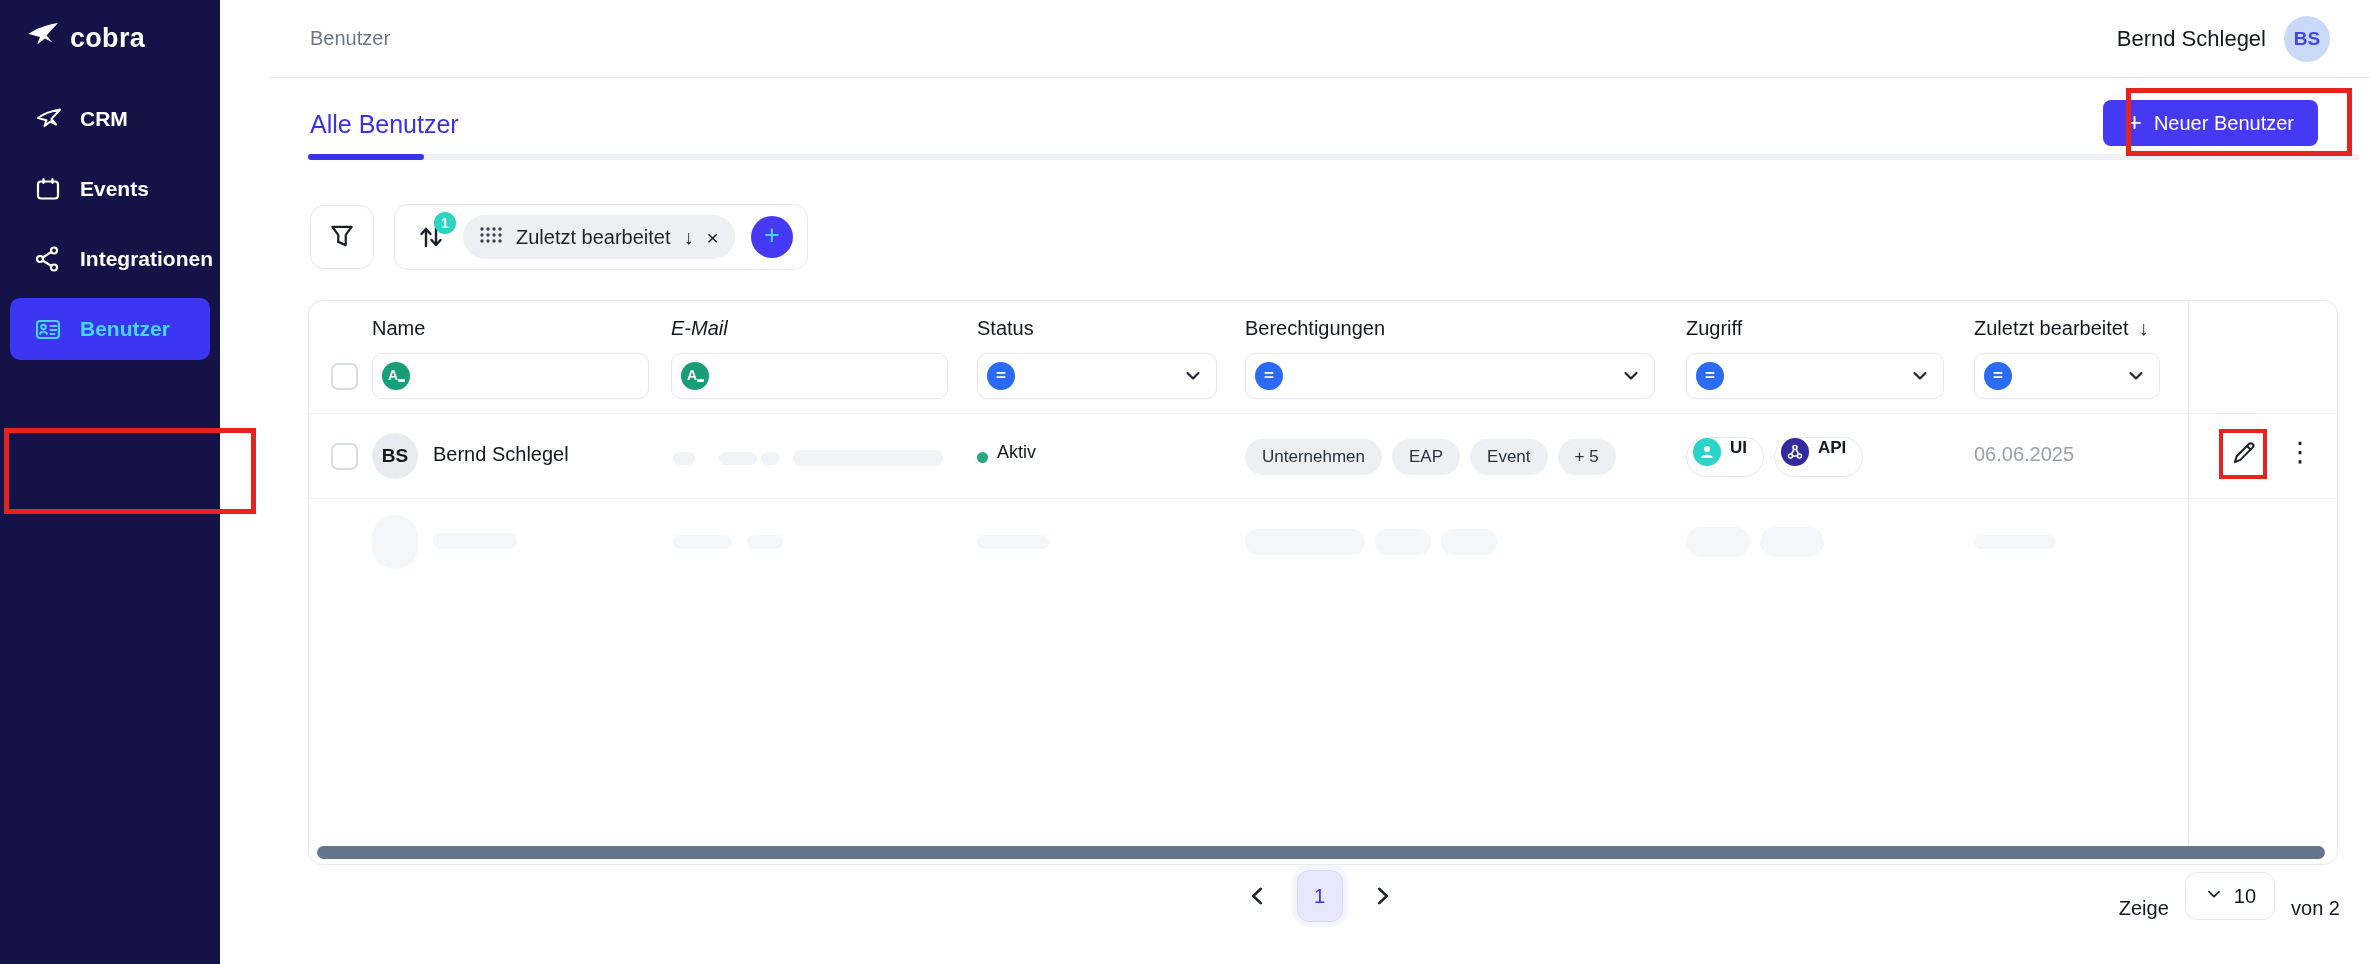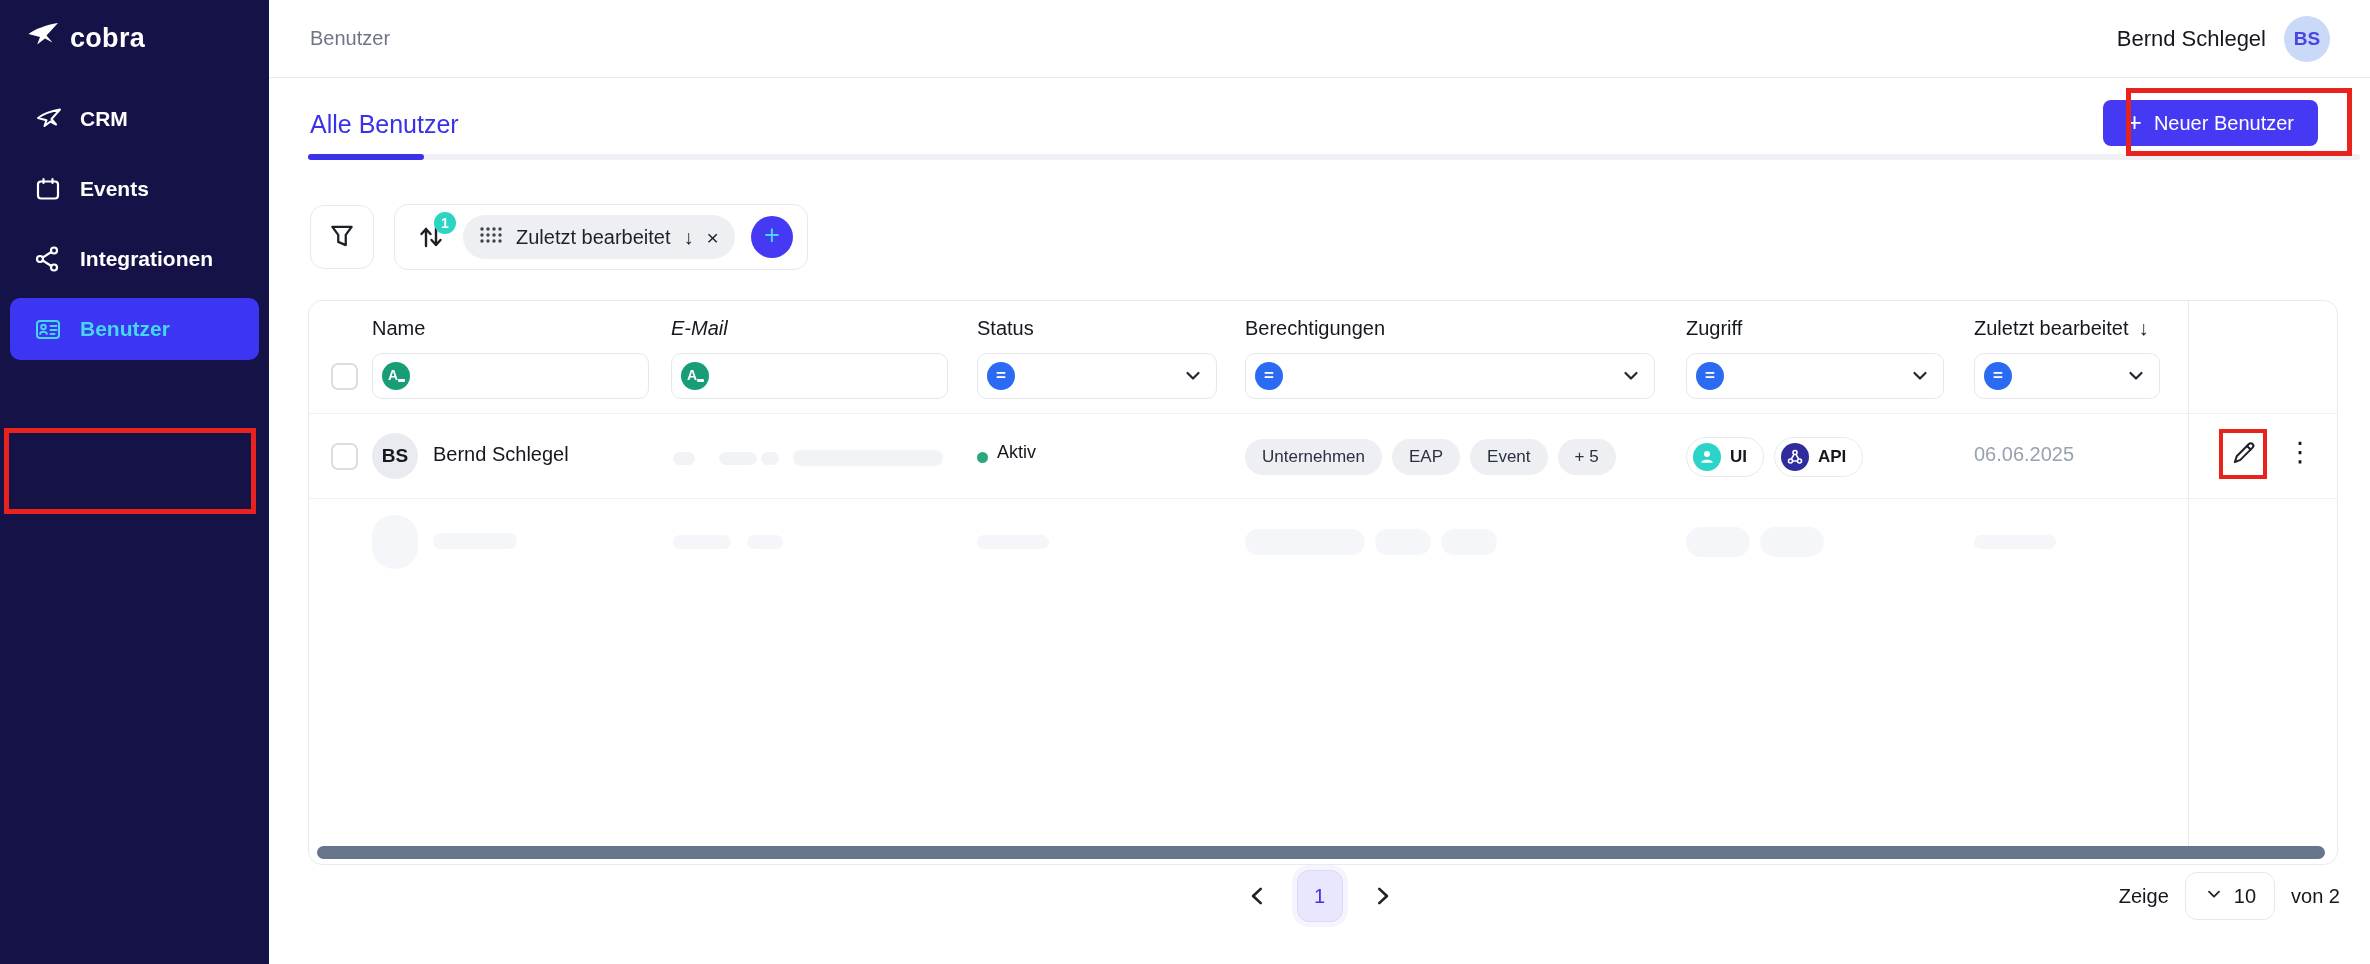--- a/index.html
+++ b/index.html
@@ -5,21 +5,21 @@
   * { box-sizing: border-box; }
   html,body { margin:0; padding:0; }
   body {
     width:2370px; height:964px;
     font-family:"Liberation Sans", sans-serif;
     background:#ffffff; overflow:hidden;
   }
   .page { position:relative; width:2370px; height:964px; }
 
   
-  .sidebar { position:absolute; left:0; top:0; width:269px; height:964px; background:#151248; }
+  .sidebar { position:absolute; left:0; top:0; width:220px; height:964px; background:#151248; }
   .logo { position:absolute; left:24px; top:18px; display:flex; align-items:center; gap:10px; color:#fff; }
   .logo-text { font-size:27px; font-weight:700; letter-spacing:.3px; }
   .nav { position:absolute; left:10px; top:88px; right:10px; }
   .nav-item { height:62px; margin-bottom:8px; display:flex; align-items:center; gap:18px;
     padding-left:24px; border-radius:10px; color:#ffffff; font-size:21px; font-weight:600; cursor:pointer; }
   .nav-item.active { background:#3c35f2; color:#46d7f0; }
   .nav-icon { width:28px; height:28px; display:flex; align-items:center; justify-content:center; flex:0 0 28px; }
   .nav-icon svg { display:block; }
 
   
@@ -108,21 +108,21 @@
     display:flex; align-items:center; justify-content:center; }
   .row-name { position:absolute; left:124px; top:29px; font-size:20px; color:#15181e; }
   .blob { position:absolute; background:#f2f3f6; border-radius:8px; }
   .status-dot { position:absolute; left:668px; top:38px; width:11px; height:11px; border-radius:50%; background:#2aa87d; }
   .status-text { position:absolute; left:688px; top:28px; font-size:18px; color:#15181e; }
   .perm-wrap { position:absolute; left:936px; top:25px; display:flex; gap:10px; }
   .pill { height:36px; padding:0 17px; background:#edeff3; border-radius:999px; font-size:17px;
     color:#2a3140; display:flex; align-items:center; }
   .access-wrap { position:absolute; left:1377px; top:23px; display:flex; gap:10px; }
   .access-badge { height:40px; border:1px solid #e7e9ef; border-radius:999px; background:#fff;
-    display:flex; align-items:center; gap:9px; padding:0 16px 0 6px; font-size:17px; font-weight:700; color:#15181e; }
+    display:flex; align-items:flex-start; gap:9px; padding:0 16px 0 6px; font-size:17px; font-weight:700; color:#15181e; }
   .ab-icon { width:28px; height:28px; border-radius:50%; display:flex; align-items:center; justify-content:center; }
   .ab-teal { background:#2bd4c8; }
   .ab-indigo { background:#312c9e; }
   .row-date { position:absolute; left:1665px; top:29px; font-size:20px; color:#98a1b0; }
   .actions-sep { position:absolute; left:1879px; top:0; width:1px; height:545px; background:#e8eaf0; }
   .pencil-btn { position:absolute; left:1918px; top:136px; width:34px; height:34px; background:none; border:none;
     display:flex; align-items:center; justify-content:center; cursor:pointer; padding:0; }
   .kebab-btn { position:absolute; left:1976px; top:23px; width:30px; height:40px; background:none; border:none;
     font-size:27px; color:#15181e; cursor:pointer; line-height:40px; padding:0; }
 
@@ -134,21 +134,21 @@
 
   
   .pagination { position:absolute; left:50%; top:792px; transform:translateX(-50%);
     display:flex; align-items:center; gap:24px; }
   .page-nav-btn { width:30px; height:30px; background:none; border:none; cursor:pointer;
     display:flex; align-items:center; justify-content:center; padding:0; }
   .page-btn { width:46px; height:52px; border-radius:12px; background:#e9e7fd; border:1px solid #dcd8fb;
     box-shadow:0 0 0 5px #f6f5fe; color:#3d33e0; font-size:20px; cursor:pointer;
     display:flex; align-items:center; justify-content:center; font-family:inherit; }
 
-  .page-size { position:absolute; right:30px; top:794px; display:flex; align-items:center; gap:16px;
+  .page-size { position:absolute; right:30px; top:794px; display:flex; align-items:flex-end; gap:16px;
     font-size:20px; color:#15181e; }
   .size-select { height:48px; border:1px solid #e7e9ef; border-radius:12px; background:#fff;
     display:flex; align-items:center; gap:10px; padding:0 18px; cursor:pointer; font-size:20px; color:#15181e; }
 </style>
 </head>
 <body>
 
 <div class="page">
 
   <aside class="sidebar">

